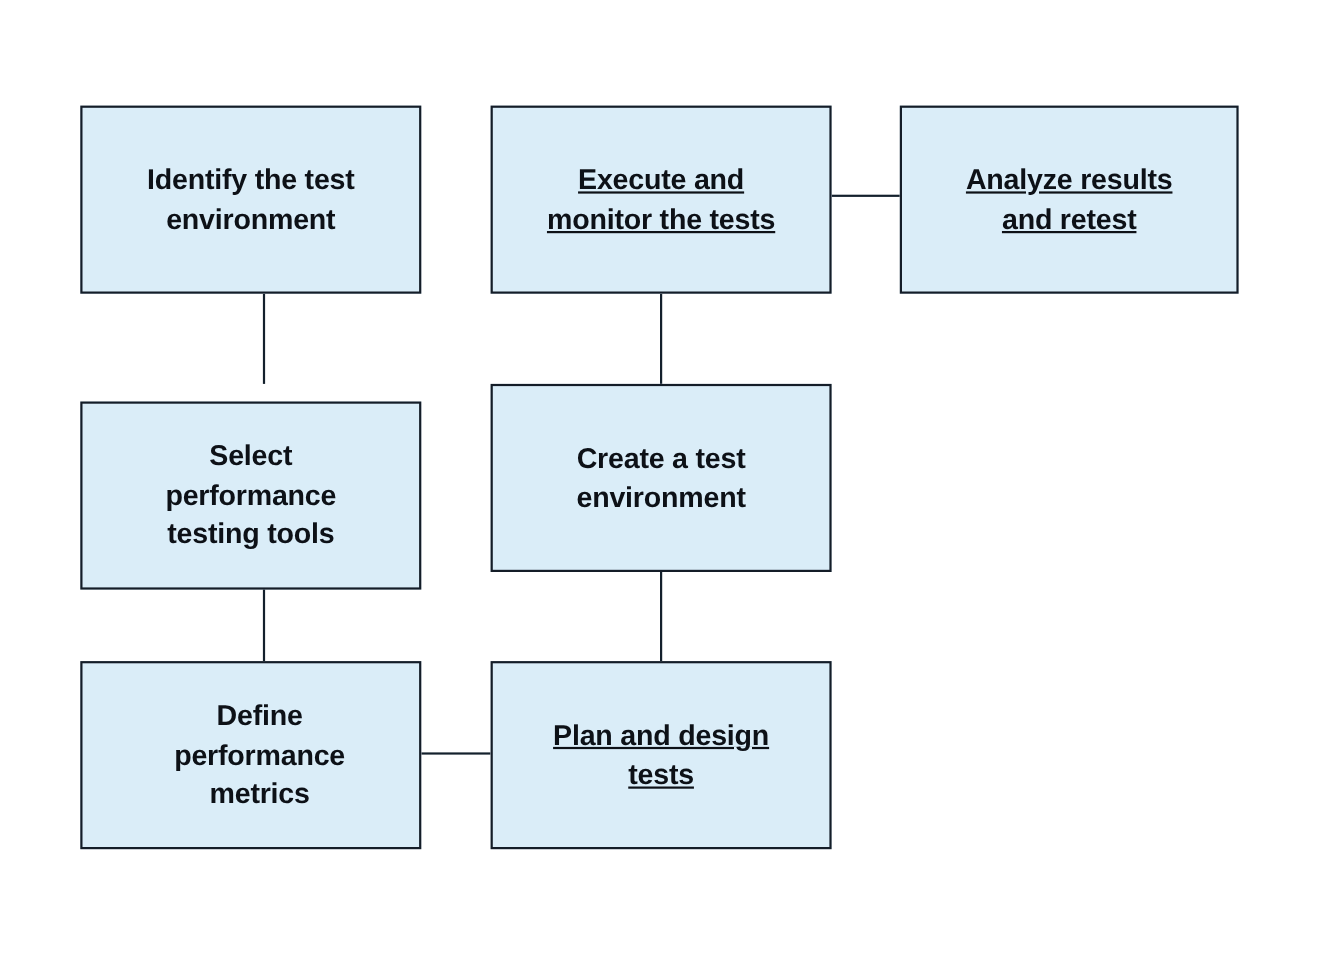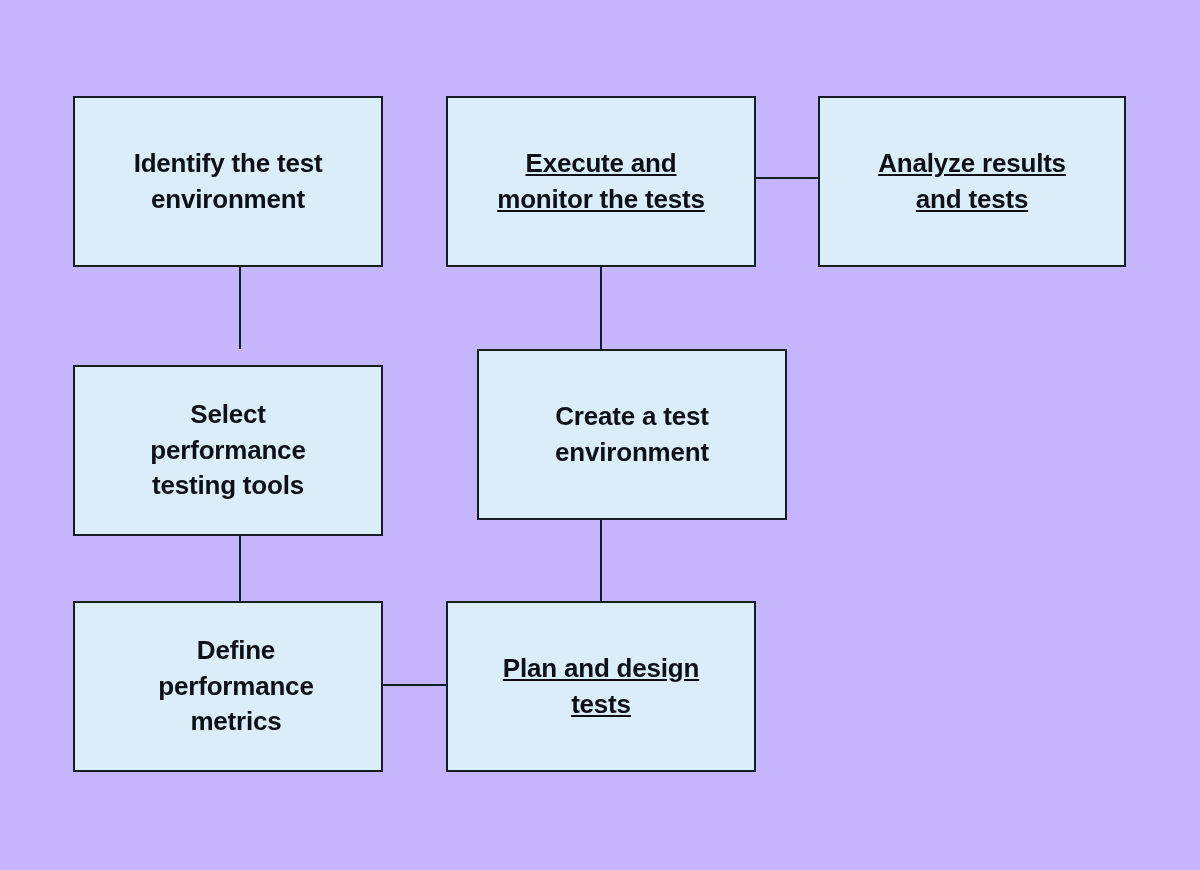--- a/index.html
+++ b/index.html
@@ -11,21 +11,21 @@
     width: 1200px;
     height: 870px;
     background: #3ab4e6;
     font-family: "Liberation Sans", sans-serif;
     overflow: hidden;
   }
   #flowchart-canvas {
     position: relative;
     width: 1200px;
     height: 870px;
-    background: #c4b5fd;
+    background: #ffffff;
   }
   .node-box {
     position: absolute;
     box-sizing: border-box;
     background: #daedf8;
     border: 2px solid #141d28;
     display: flex;
     align-items: center;
     justify-content: center;
     text-align: center;
@@ -84,28 +84,28 @@
     <span class="node-label">Define
 performance
 metrics</span>
   </div>
 
   <div class="node-box" style="left:446px; top:96px; width:310px; height:171px;">
     <span class="node-label tight">Execute and
 monitor the tests</span>
   </div>
 
-  <div class="node-box" style="left:446px; top:349px; width:310px; height:171px;margin-left:31px;">
+  <div class="node-box" style="left:446px; top:349px; width:310px; height:171px;">
     <span class="node-label">Create a test
 environment</span>
   </div>
 
   <div class="node-box" style="left:446px; top:601px; width:310px; height:171px;">
     <span class="node-label tight">Plan and design
 tests</span>
   </div>
 
   <div class="node-box" style="left:818px; top:96px; width:308px; height:171px;">
     <span class="node-label tight">Analyze results
-and tests</span>
+and retest</span>
   </div>
 
 </div>
 
 </body></html>

